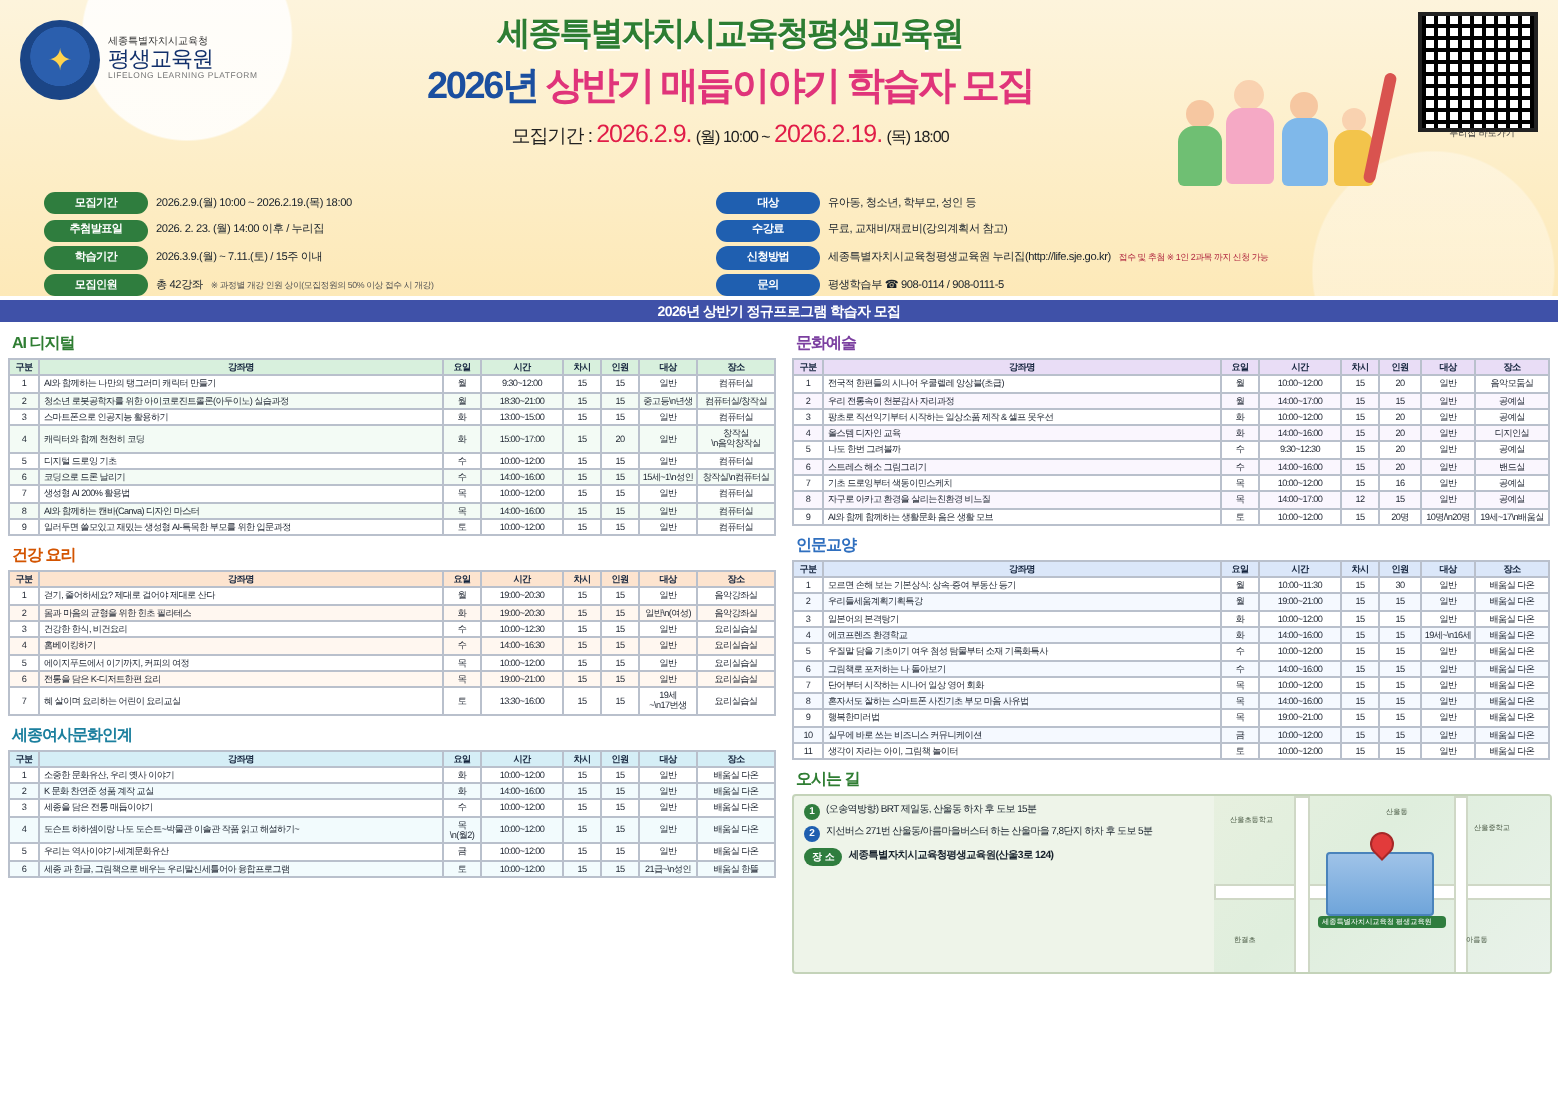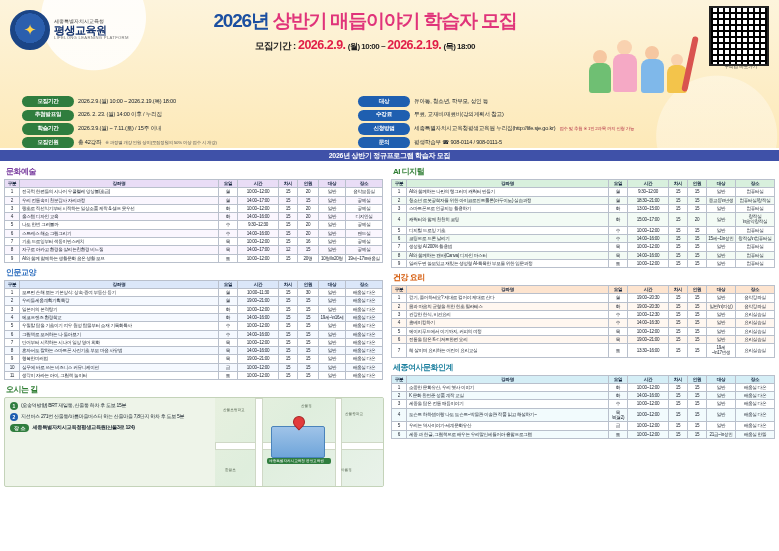--- a/index.html
+++ b/index.html
@@ -30,30 +30,30 @@
     display:flex;align-items:center;gap:4px;
   }
   .logo-mark{
     width:36px;height:36px;border-radius:50%;
     background:radial-gradient(circle at 50% 45%,#2b5fae 0 55%,#1b4586 56% 100%);
     border:2px solid #1b4586;display:flex;align-items:center;justify-content:center;
     color:#ffd34d;font-size:15px;font-weight:bold;
   }
   .logo-txt{display:flex;flex-direction:column;line-height:1.05;}
   .logo-txt .l1{font-size:5px;color:#333;}
-  .logo-txt .l2{font-size:11px;font-weight:bold;color:#12306b;letter-spacing:-.5px;}
+  .logo-txt .l2{font-size:11px;font-weight:normal;color:#12306b;letter-spacing:-.5px;}
   .logo-txt .l3{font-size:4.2px;color:#777;letter-spacing:.3px;}
 
   .title-wrap{position:absolute;left:130px;top:6px;width:470px;text-align:center;}
   .t1{font-size:16.5px;font-weight:bold;color:#2d7d32;letter-spacing:-1px;
       text-shadow:0 1px 0 #fff;}
   .t2{font-size:19px;font-weight:bold;letter-spacing:-1.2px;margin-top:2px;}
   .t2 .blue{color:#1b4fa0;}
   .t2 .pink{color:#e0347a;}
-  .t3{margin-top:4px;font-size:9.5px;font-weight:bold;color:#222;letter-spacing:-.5px;}
+  .t3{margin-top:4px;font-size:9.5px;font-weight:normal;color:#222;letter-spacing:-.5px;}
   .t3 .red{color:#e11d48;font-size:12.5px;}
   .t3 .small{font-size:8px;}
 
   .qr{
     position:absolute;right:10px;top:6px;width:56px;height:56px;background:#fff;
     border:2px solid #222;
     background-image:
       linear-gradient(90deg,#000 2px,transparent 2px),
       linear-gradient(0deg,#000 2px,transparent 2px);
     background-size:6px 6px;
@@ -180,20 +180,21 @@
     <div class="logo">
       <div class="logo-mark">✦</div>
       <div class="logo-txt">
         <span class="l1">세종특별자치시교육청</span>
         <span class="l2">평생교육원</span>
         <span class="l3">LIFELONG LEARNING PLATFORM</span>
       </div>
     </div>
 
     <div class="title-wrap">
+      <div class="t1">세종특별자치시교육청평생교육원</div>
       <div class="t2">
         <span class="blue">2026년</span>
         <span class="pink">상반기 매듭이야기 학습자 모집</span>
       </div>
       <div class="t3">
         <span>모집기간 :</span>
         <span class="red">2026.2.9.</span>
         <span class="small">(월) 10:00 ~</span>
         <span class="red">2026.2.19.</span>
         <span class="small">(목) 18:00</span>
@@ -254,20 +255,297 @@
           <span class="ival">평생학습부 ☎ 908-0114 / 908-0111-5</span>
         </div>
       </div>
     </div>
   </div>
 
   <div class="band">2026년 상반기 정규프로그램 학습자 모집</div>
 
   <div class="body">
 
+    <div class="col col-left">
+
+      <div class="sec-title sec-ai">AI 디지털</div>
+      <table class="t-ai">
+        <thead>
+            <tr>
+          <th style="width:12px">구분</th>
+          <th>강좌명</th>
+          <th style="width:16px">요일</th>
+          <th style="width:38px">시간</th>
+          <th style="width:16px">차시</th>
+          <th style="width:16px">인원</th>
+          <th style="width:26px">대상</th>
+          <th style="width:36px">장소</th>
+        </tr>
+          </thead>
+        <tbody>
+            <tr>
+              <td>1</td>
+              <td class="l">AI와 함께하는 나만의 탱그러미 캐릭터 만들기</td>
+              <td>월</td>
+              <td>9:30~12:00</td>
+              <td>15</td>
+              <td>15</td>
+              <td>일반</td>
+              <td>컴퓨터실</td>
+            </tr>
+            <tr>
+              <td>2</td>
+              <td class="l">청소년 로봇공학자를 위한 아이코로진트롤론(아두이노) 실습과정</td>
+              <td>월</td>
+              <td>18:30~21:00</td>
+              <td>15</td>
+              <td>15</td>
+              <td>중고등\n년생</td>
+              <td>컴퓨터실/창작실</td>
+            </tr>
+            <tr>
+              <td>3</td>
+              <td class="l">스마트폰으로 인공지능 활용하기</td>
+              <td>화</td>
+              <td>13:00~15:00</td>
+              <td>15</td>
+              <td>15</td>
+              <td>일반</td>
+              <td>컴퓨터실</td>
+            </tr>
+            <tr>
+              <td>4</td>
+              <td class="l">캐릭터와 함께 천천히 코딩</td>
+              <td>화</td>
+              <td>15:00~17:00</td>
+              <td>15</td>
+              <td>20</td>
+              <td>일반</td>
+              <td>창작실\n음악창작실</td>
+            </tr>
+            <tr>
+              <td>5</td>
+              <td class="l">디지털 드로잉 기초</td>
+              <td>수</td>
+              <td>10:00~12:00</td>
+              <td>15</td>
+              <td>15</td>
+              <td>일반</td>
+              <td>컴퓨터실</td>
+            </tr>
+            <tr>
+              <td>6</td>
+              <td class="l">코딩으로 드론 날리기</td>
+              <td>수</td>
+              <td>14:00~16:00</td>
+              <td>15</td>
+              <td>15</td>
+              <td>15세~1\n성인</td>
+              <td>창작실\n컴퓨터실</td>
+            </tr>
+            <tr>
+              <td>7</td>
+              <td class="l">생성형 AI 200% 활용법</td>
+              <td>목</td>
+              <td>10:00~12:00</td>
+              <td>15</td>
+              <td>15</td>
+              <td>일반</td>
+              <td>컴퓨터실</td>
+            </tr>
+            <tr>
+              <td>8</td>
+              <td class="l">AI와 함께하는 캔바(Canva) 디자인 마스터</td>
+              <td>목</td>
+              <td>14:00~16:00</td>
+              <td>15</td>
+              <td>15</td>
+              <td>일반</td>
+              <td>컴퓨터실</td>
+            </tr>
+            <tr>
+              <td>9</td>
+              <td class="l">일러두면 쓸모있고 재밌는 생성형 AI-특목한 부모를 위한 입문과정</td>
+              <td>토</td>
+              <td>10:00~12:00</td>
+              <td>15</td>
+              <td>15</td>
+              <td>일반</td>
+              <td>컴퓨터실</td>
+            </tr>
+          </tbody>
+      </table>
+
+      <div class="sec-title sec-health" style="margin-top:4px">건강 요리</div>
+      <table class="t-health">
+        <thead>
+            <tr>
+          <th style="width:12px">구분</th>
+          <th>강좌명</th>
+          <th style="width:16px">요일</th>
+          <th style="width:38px">시간</th>
+          <th style="width:16px">차시</th>
+          <th style="width:16px">인원</th>
+          <th style="width:26px">대상</th>
+          <th style="width:36px">장소</th>
+        </tr>
+          </thead>
+        <tbody>
+            <tr>
+              <td>1</td>
+              <td class="l">걷기, 줄어하세요? 제대로 걸어야 제대로 산다</td>
+              <td>월</td>
+              <td>19:00~20:30</td>
+              <td>15</td>
+              <td>15</td>
+              <td>일반</td>
+              <td>음악강좌실</td>
+            </tr>
+            <tr>
+              <td>2</td>
+              <td class="l">몸과 마음의 균형을 위한 힌초 필라테스</td>
+              <td>화</td>
+              <td>19:00~20:30</td>
+              <td>15</td>
+              <td>15</td>
+              <td>일반\n(여성)</td>
+              <td>음악강좌실</td>
+            </tr>
+            <tr>
+              <td>3</td>
+              <td class="l">건강한 한식, 비건요리</td>
+              <td>수</td>
+              <td>10:00~12:30</td>
+              <td>15</td>
+              <td>15</td>
+              <td>일반</td>
+              <td>요리실습실</td>
+            </tr>
+            <tr>
+              <td>4</td>
+              <td class="l">홈베이킹하기</td>
+              <td>수</td>
+              <td>14:00~16:30</td>
+              <td>15</td>
+              <td>15</td>
+              <td>일반</td>
+              <td>요리실습실</td>
+            </tr>
+            <tr>
+              <td>5</td>
+              <td class="l">에이지푸드에서 이기까지, 커피의 여정</td>
+              <td>목</td>
+              <td>10:00~12:00</td>
+              <td>15</td>
+              <td>15</td>
+              <td>일반</td>
+              <td>요리실습실</td>
+            </tr>
+            <tr>
+              <td>6</td>
+              <td class="l">전통을 담은 K-디저트한편 요리</td>
+              <td>목</td>
+              <td>19:00~21:00</td>
+              <td>15</td>
+              <td>15</td>
+              <td>일반</td>
+              <td>요리실습실</td>
+            </tr>
+            <tr>
+              <td>7</td>
+              <td class="l">혜 살이며 요리하는 어린이 요리교실</td>
+              <td>토</td>
+              <td>13:30~16:00</td>
+              <td>15</td>
+              <td>15</td>
+              <td>19세~\n17번생</td>
+              <td>요리실습실</td>
+            </tr>
+          </tbody>
+      </table>
+
+      <div class="sec-title sec-culture" style="margin-top:4px">세종여사문화인계</div>
+      <table class="t-culture">
+        <thead>
+            <tr>
+          <th style="width:12px">구분</th>
+          <th>강좌명</th>
+          <th style="width:16px">요일</th>
+          <th style="width:38px">시간</th>
+          <th style="width:16px">차시</th>
+          <th style="width:16px">인원</th>
+          <th style="width:26px">대상</th>
+          <th style="width:36px">장소</th>
+        </tr>
+          </thead>
+        <tbody>
+            <tr>
+              <td>1</td>
+              <td class="l">소중한 문화유산, 우리 옛사 이야기</td>
+              <td>화</td>
+              <td>10:00~12:00</td>
+              <td>15</td>
+              <td>15</td>
+              <td>일반</td>
+              <td>배움실 다온</td>
+            </tr>
+            <tr>
+              <td>2</td>
+              <td class="l">K 문화 찬연준 성품 계작 교실</td>
+              <td>화</td>
+              <td>14:00~16:00</td>
+              <td>15</td>
+              <td>15</td>
+              <td>일반</td>
+              <td>배움실 다온</td>
+            </tr>
+            <tr>
+              <td>3</td>
+              <td class="l">세종을 담은 전통 매듭이야기</td>
+              <td>수</td>
+              <td>10:00~12:00</td>
+              <td>15</td>
+              <td>15</td>
+              <td>일반</td>
+              <td>배움실 다온</td>
+            </tr>
+            <tr>
+              <td>4</td>
+              <td class="l">도슨트 하하셈이랑 나도 도슨트~박물관 이솔관 작품 읽고 해설하기~</td>
+              <td>목\n(월2)</td>
+              <td>10:00~12:00</td>
+              <td>15</td>
+              <td>15</td>
+              <td>일반</td>
+              <td>배움실 다온</td>
+            </tr>
+            <tr>
+              <td>5</td>
+              <td class="l">우리는 역사이야기-세계문화유산</td>
+              <td>금</td>
+              <td>10:00~12:00</td>
+              <td>15</td>
+              <td>15</td>
+              <td>일반</td>
+              <td>배움실 다온</td>
+            </tr>
+            <tr>
+              <td>6</td>
+              <td class="l">세종 과 한글, 그림책으로 배우는 우리말신세틀어아 융합프로그램</td>
+              <td>토</td>
+              <td>10:00~12:00</td>
+              <td>15</td>
+              <td>15</td>
+              <td>21급~\n성인</td>
+              <td>배움실 한뜰</td>
+            </tr>
+          </tbody>
+      </table>
+    </div>
+
     <div class="col col-right">
 
       <div class="sec-title sec-art">문화예술</div>
       <table class="t-art">
         <thead>
             <tr>
           <th style="width:12px">구분</th>
           <th>강좌명</th>
           <th style="width:16px">요일</th>
           <th style="width:38px">시간</th>
@@ -525,291 +803,14 @@
             <div class="mapchip" style="left:52px;top:60px;width:60px;line-height:1.2;">세종특별자치시교육청 평생교육원</div>
             <div class="maplabel" style="left:8px;top:10px;">산울초등학교</div>
             <div class="maplabel" style="left:130px;top:14px;">산울중학교</div>
             <div class="maplabel" style="left:10px;top:70px;">한결초</div>
             <div class="maplabel" style="left:126px;top:70px;">아름동</div>
             <div class="maplabel" style="left:86px;top:6px;">산울동</div>
           </div>
         </div>
       </div>
     </div>
-
-    <div class="col col-left">
-
-      <div class="sec-title sec-ai">AI 디지털</div>
-      <table class="t-ai">
-        <thead>
-            <tr>
-          <th style="width:12px">구분</th>
-          <th>강좌명</th>
-          <th style="width:16px">요일</th>
-          <th style="width:38px">시간</th>
-          <th style="width:16px">차시</th>
-          <th style="width:16px">인원</th>
-          <th style="width:26px">대상</th>
-          <th style="width:36px">장소</th>
-        </tr>
-          </thead>
-        <tbody>
-            <tr>
-              <td>1</td>
-              <td class="l">AI와 함께하는 나만의 탱그러미 캐릭터 만들기</td>
-              <td>월</td>
-              <td>9:30~12:00</td>
-              <td>15</td>
-              <td>15</td>
-              <td>일반</td>
-              <td>컴퓨터실</td>
-            </tr>
-            <tr>
-              <td>2</td>
-              <td class="l">청소년 로봇공학자를 위한 아이코로진트롤론(아두이노) 실습과정</td>
-              <td>월</td>
-              <td>18:30~21:00</td>
-              <td>15</td>
-              <td>15</td>
-              <td>중고등\n년생</td>
-              <td>컴퓨터실/창작실</td>
-            </tr>
-            <tr>
-              <td>3</td>
-              <td class="l">스마트폰으로 인공지능 활용하기</td>
-              <td>화</td>
-              <td>13:00~15:00</td>
-              <td>15</td>
-              <td>15</td>
-              <td>일반</td>
-              <td>컴퓨터실</td>
-            </tr>
-            <tr>
-              <td>4</td>
-              <td class="l">캐릭터와 함께 천천히 코딩</td>
-              <td>화</td>
-              <td>15:00~17:00</td>
-              <td>15</td>
-              <td>20</td>
-              <td>일반</td>
-              <td>창작실\n음악창작실</td>
-            </tr>
-            <tr>
-              <td>5</td>
-              <td class="l">디지털 드로잉 기초</td>
-              <td>수</td>
-              <td>10:00~12:00</td>
-              <td>15</td>
-              <td>15</td>
-              <td>일반</td>
-              <td>컴퓨터실</td>
-            </tr>
-            <tr>
-              <td>6</td>
-              <td class="l">코딩으로 드론 날리기</td>
-              <td>수</td>
-              <td>14:00~16:00</td>
-              <td>15</td>
-              <td>15</td>
-              <td>15세~1\n성인</td>
-              <td>창작실\n컴퓨터실</td>
-            </tr>
-            <tr>
-              <td>7</td>
-              <td class="l">생성형 AI 200% 활용법</td>
-              <td>목</td>
-              <td>10:00~12:00</td>
-              <td>15</td>
-              <td>15</td>
-              <td>일반</td>
-              <td>컴퓨터실</td>
-            </tr>
-            <tr>
-              <td>8</td>
-              <td class="l">AI와 함께하는 캔바(Canva) 디자인 마스터</td>
-              <td>목</td>
-              <td>14:00~16:00</td>
-              <td>15</td>
-              <td>15</td>
-              <td>일반</td>
-              <td>컴퓨터실</td>
-            </tr>
-            <tr>
-              <td>9</td>
-              <td class="l">일러두면 쓸모있고 재밌는 생성형 AI-특목한 부모를 위한 입문과정</td>
-              <td>토</td>
-              <td>10:00~12:00</td>
-              <td>15</td>
-              <td>15</td>
-              <td>일반</td>
-              <td>컴퓨터실</td>
-            </tr>
-          </tbody>
-      </table>
-
-      <div class="sec-title sec-health" style="margin-top:4px">건강 요리</div>
-      <table class="t-health">
-        <thead>
-            <tr>
-          <th style="width:12px">구분</th>
-          <th>강좌명</th>
-          <th style="width:16px">요일</th>
-          <th style="width:38px">시간</th>
-          <th style="width:16px">차시</th>
-          <th style="width:16px">인원</th>
-          <th style="width:26px">대상</th>
-          <th style="width:36px">장소</th>
-        </tr>
-          </thead>
-        <tbody>
-            <tr>
-              <td>1</td>
-              <td class="l">걷기, 줄어하세요? 제대로 걸어야 제대로 산다</td>
-              <td>월</td>
-              <td>19:00~20:30</td>
-              <td>15</td>
-              <td>15</td>
-              <td>일반</td>
-              <td>음악강좌실</td>
-            </tr>
-            <tr>
-              <td>2</td>
-              <td class="l">몸과 마음의 균형을 위한 힌초 필라테스</td>
-              <td>화</td>
-              <td>19:00~20:30</td>
-              <td>15</td>
-              <td>15</td>
-              <td>일반\n(여성)</td>
-              <td>음악강좌실</td>
-            </tr>
-            <tr>
-              <td>3</td>
-              <td class="l">건강한 한식, 비건요리</td>
-              <td>수</td>
-              <td>10:00~12:30</td>
-              <td>15</td>
-              <td>15</td>
-              <td>일반</td>
-              <td>요리실습실</td>
-            </tr>
-            <tr>
-              <td>4</td>
-              <td class="l">홈베이킹하기</td>
-              <td>수</td>
-              <td>14:00~16:30</td>
-              <td>15</td>
-              <td>15</td>
-              <td>일반</td>
-              <td>요리실습실</td>
-            </tr>
-            <tr>
-              <td>5</td>
-              <td class="l">에이지푸드에서 이기까지, 커피의 여정</td>
-              <td>목</td>
-              <td>10:00~12:00</td>
-              <td>15</td>
-              <td>15</td>
-              <td>일반</td>
-              <td>요리실습실</td>
-            </tr>
-            <tr>
-              <td>6</td>
-              <td class="l">전통을 담은 K-디저트한편 요리</td>
-              <td>목</td>
-              <td>19:00~21:00</td>
-              <td>15</td>
-              <td>15</td>
-              <td>일반</td>
-              <td>요리실습실</td>
-            </tr>
-            <tr>
-              <td>7</td>
-              <td class="l">혜 살이며 요리하는 어린이 요리교실</td>
-              <td>토</td>
-              <td>13:30~16:00</td>
-              <td>15</td>
-              <td>15</td>
-              <td>19세~\n17번생</td>
-              <td>요리실습실</td>
-            </tr>
-          </tbody>
-      </table>
-
-      <div class="sec-title sec-culture" style="margin-top:4px">세종여사문화인계</div>
-      <table class="t-culture">
-        <thead>
-            <tr>
-          <th style="width:12px">구분</th>
-          <th>강좌명</th>
-          <th style="width:16px">요일</th>
-          <th style="width:38px">시간</th>
-          <th style="width:16px">차시</th>
-          <th style="width:16px">인원</th>
-          <th style="width:26px">대상</th>
-          <th style="width:36px">장소</th>
-        </tr>
-          </thead>
-        <tbody>
-            <tr>
-              <td>1</td>
-              <td class="l">소중한 문화유산, 우리 옛사 이야기</td>
-              <td>화</td>
-              <td>10:00~12:00</td>
-              <td>15</td>
-              <td>15</td>
-              <td>일반</td>
-              <td>배움실 다온</td>
-            </tr>
-            <tr>
-              <td>2</td>
-              <td class="l">K 문화 찬연준 성품 계작 교실</td>
-              <td>화</td>
-              <td>14:00~16:00</td>
-              <td>15</td>
-              <td>15</td>
-              <td>일반</td>
-              <td>배움실 다온</td>
-            </tr>
-            <tr>
-              <td>3</td>
-              <td class="l">세종을 담은 전통 매듭이야기</td>
-              <td>수</td>
-              <td>10:00~12:00</td>
-              <td>15</td>
-              <td>15</td>
-              <td>일반</td>
-              <td>배움실 다온</td>
-            </tr>
-            <tr>
-              <td>4</td>
-              <td class="l">도슨트 하하셈이랑 나도 도슨트~박물관 이솔관 작품 읽고 해설하기~</td>
-              <td>목\n(월2)</td>
-              <td>10:00~12:00</td>
-              <td>15</td>
-              <td>15</td>
-              <td>일반</td>
-              <td>배움실 다온</td>
-            </tr>
-            <tr>
-              <td>5</td>
-              <td class="l">우리는 역사이야기-세계문화유산</td>
-              <td>금</td>
-              <td>10:00~12:00</td>
-              <td>15</td>
-              <td>15</td>
-              <td>일반</td>
-              <td>배움실 다온</td>
-            </tr>
-            <tr>
-              <td>6</td>
-              <td class="l">세종 과 한글, 그림책으로 배우는 우리말신세틀어아 융합프로그램</td>
-              <td>토</td>
-              <td>10:00~12:00</td>
-              <td>15</td>
-              <td>15</td>
-              <td>21급~\n성인</td>
-              <td>배움실 한뜰</td>
-            </tr>
-          </tbody>
-      </table>
-    </div>
   </div>
 </div>
 
 </body></html>

